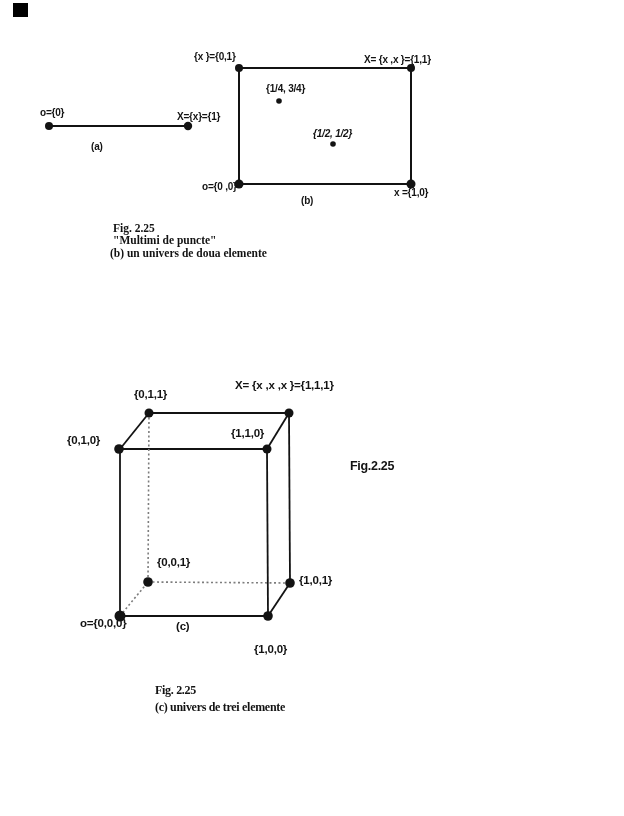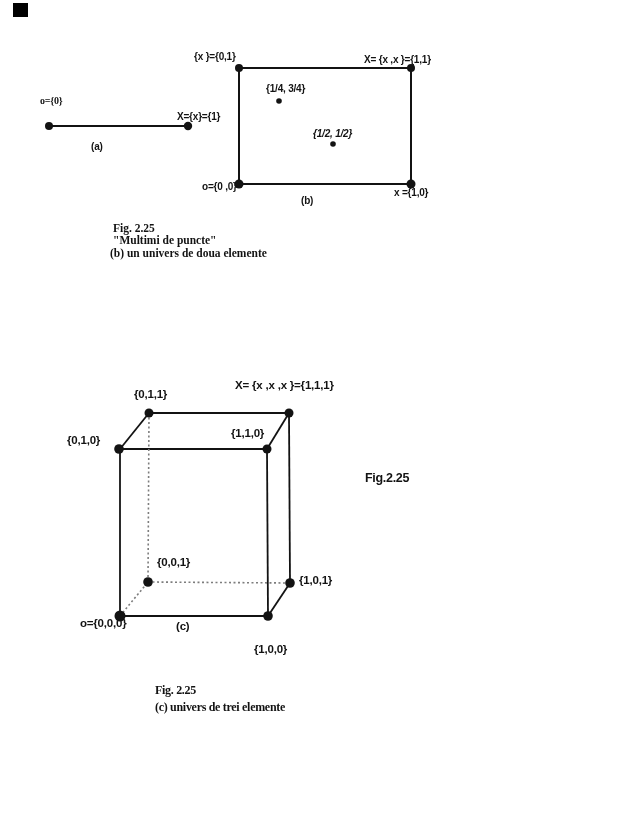--- a/index.html
+++ b/index.html
@@ -84,21 +84,21 @@
         <circle cx="119" cy="449" r="4.8"></circle>
         <circle cx="267" cy="449" r="4.5"></circle>
         <circle cx="148" cy="582" r="4.8"></circle>
         <circle cx="290" cy="583" r="4.8"></circle>
         <circle cx="120" cy="616" r="5.5"></circle>
         <circle cx="268" cy="616" r="4.8"></circle>
       </g>
     </g>
   </svg>
 
-  <div class="lbl f-sm" style="left:40px;  top:96px;font-family:Liberation Serif, serif;">o={0}</div>
+  <div class="lbl f-sm" style="left:40px;  top:108px;">o={0}</div>
   <div class="lbl f-sm" style="left:177px; top:112px;">X={x}={1}</div>
   <div class="lbl f-sm" style="left:91px;  top:142px;">(a)</div>
 
   <div class="lbl f-sm" style="left:194px; top:52px;">{x }={0,1}</div>
   <div class="lbl f-sm" style="left:364px; top:55px;">X= {x ,x }={1,1}</div>
   <div class="lbl f-sm" style="left:266px; top:84px;">{1/4, 3/4}</div>
   <div class="lbl f-sm" style="left:313px; top:129px;font-style:italic;">{1/2, 1/2}</div>
   <div class="lbl f-sm" style="left:202px; top:182px;">o={0 ,0}</div>
   <div class="lbl f-sm" style="left:394px; top:188px;">x ={1,0}</div>
   <div class="lbl f-sm" style="left:301px; top:196px;">(b)</div>
@@ -111,20 +111,20 @@
 
   <div class="lbl f-md" style="left:134px; top:389px;">{0,1,1}</div>
   <div class="lbl f-md" style="left:235px; top:380px;">X= {x ,x ,x }={1,1,1}</div>
   <div class="lbl f-md" style="left:67px;  top:435px;">{0,1,0}</div>
   <div class="lbl f-md" style="left:231px; top:428px;">{1,1,0}</div>
   <div class="lbl f-md" style="left:157px; top:557px;text-align:right;">{0,0,1}</div>
   <div class="lbl f-md" style="left:299px; top:575px;">{1,0,1}</div>
   <div class="lbl f-md" style="left:80px;  top:618px;">o={0,0,0}</div>
   <div class="lbl f-md" style="left:254px; top:644px;">{1,0,0}</div>
   <div class="lbl f-md" style="left:176px; top:621px;">(c)</div>
-  <div class="lbl f-fig" style="left:365px; top:460px;margin-top:12px;">Fig.2.25</div>
+  <div class="lbl f-fig" style="left:350px; top:460px;">Fig.2.25</div>
 
   <div class="caption cap-c">
     <div>Fig. 2.25</div>
     <div>(c) univers de trei elemente</div>
   </div>
 
 </div>
 
 </body></html>

